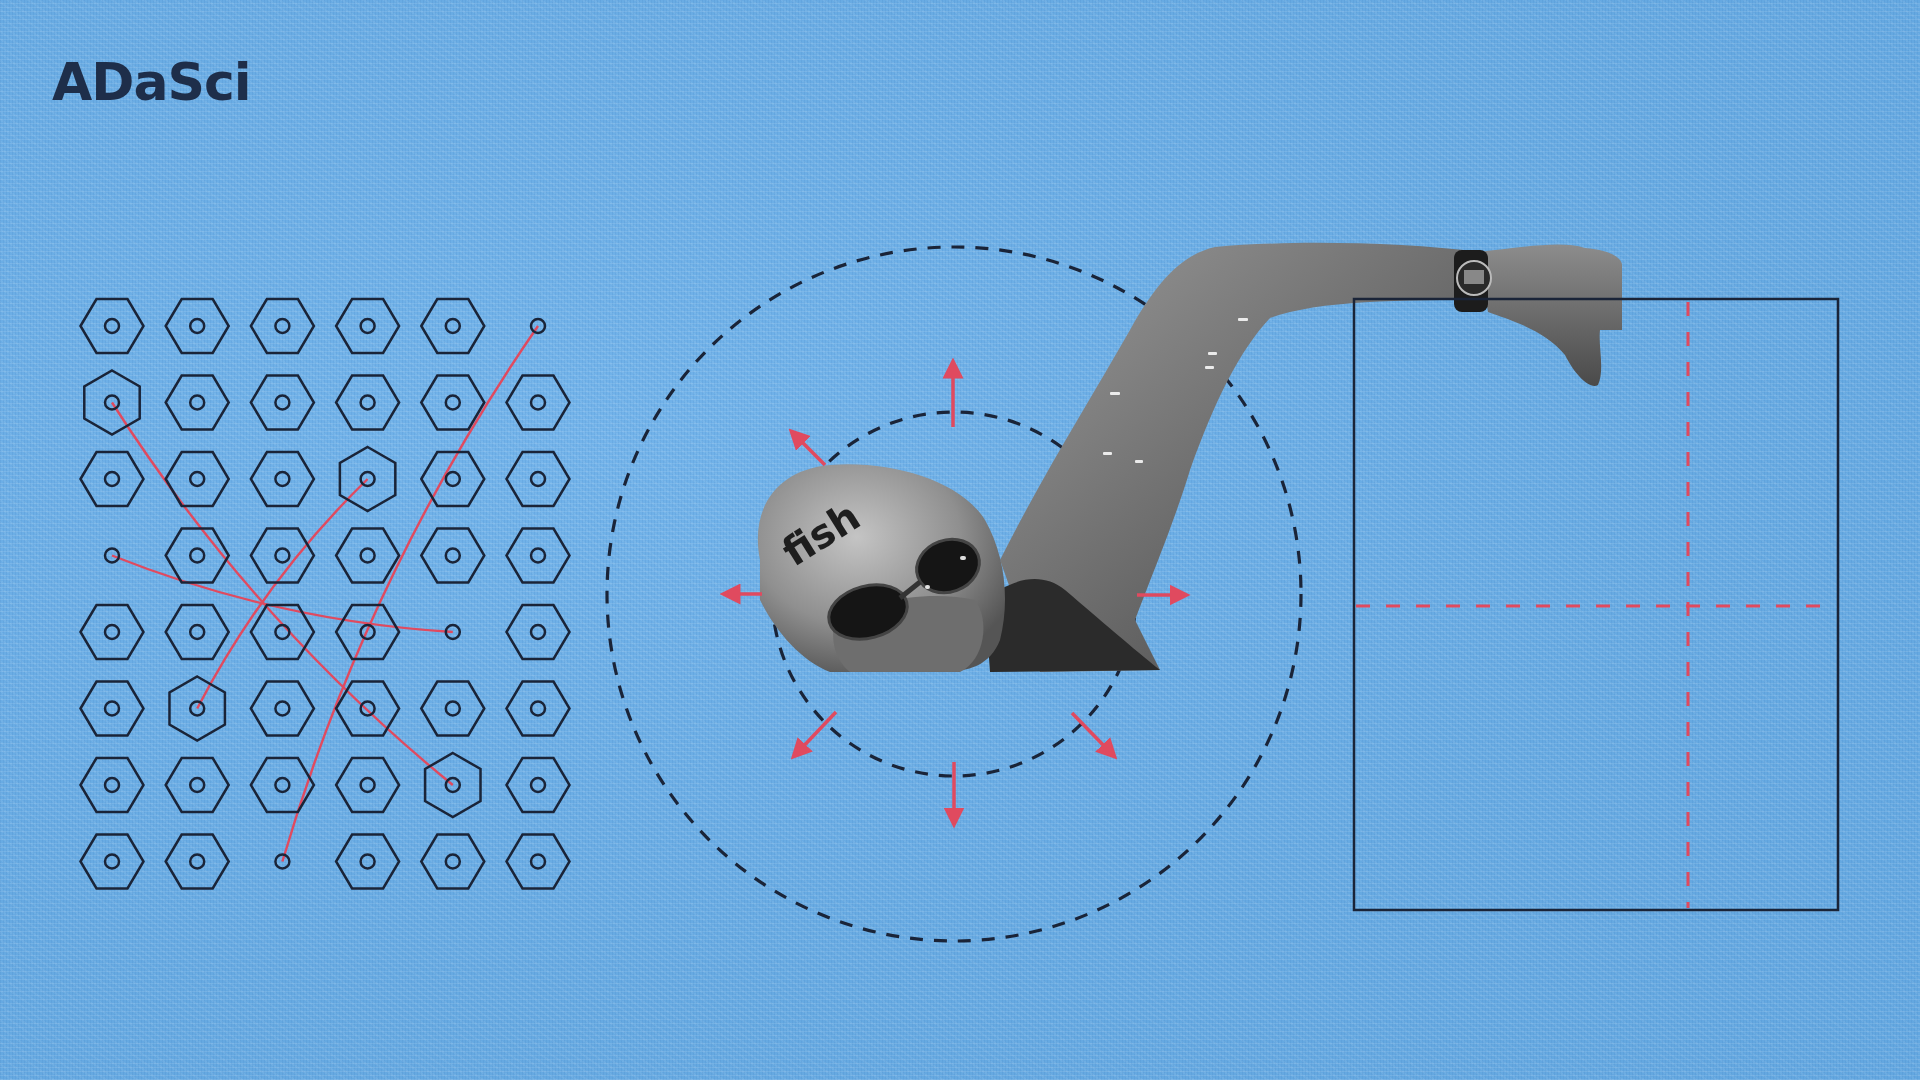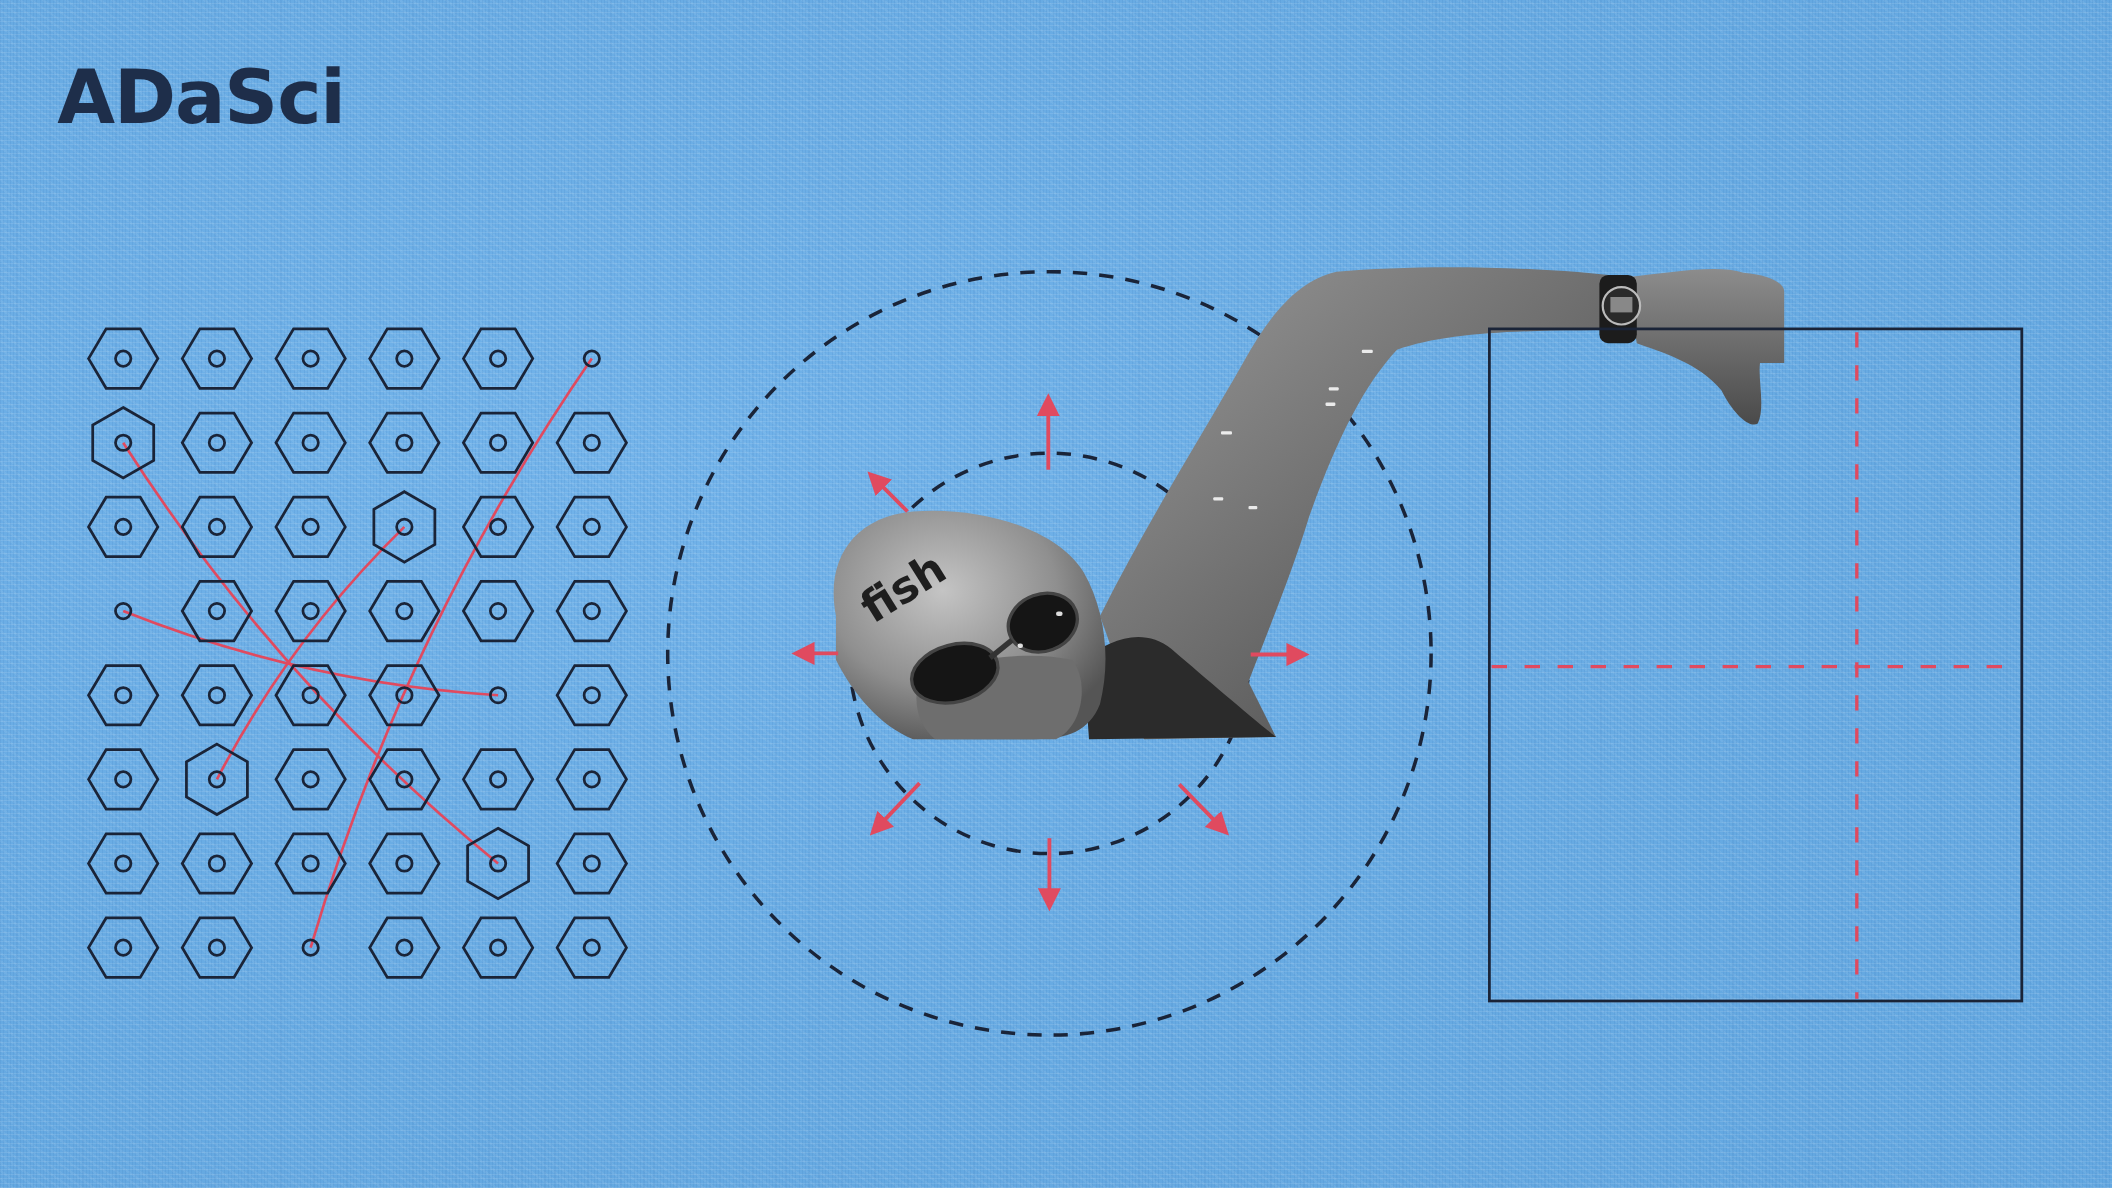--- a/index.html
+++ b/index.html
@@ -9,21 +9,21 @@
     background-image:
       repeating-linear-gradient(0deg, rgba(255,255,255,0.10) 0px, rgba(255,255,255,0.10) 1px, transparent 1px, transparent 4px),
       repeating-linear-gradient(90deg, rgba(40,100,170,0.10) 0px, rgba(40,100,170,0.10) 1px, transparent 1px, transparent 3px),
       repeating-linear-gradient(35deg, rgba(255,255,255,0.06) 0px, rgba(255,255,255,0.06) 2px, transparent 2px, transparent 6px),
       radial-gradient(ellipse at 30% 40%, #72b3ea 0%, #67aae2 60%, #63a7e0 100%);
     font-family:"DejaVu Sans", sans-serif;
   }
   .logo {
     position:absolute; left:52px; top:56px;
     font-family:"DejaVu Sans", sans-serif; font-weight:bold;
-    font-size:68px; letter-spacing:-1px; color:#1e2e4a; line-height:1;text-align:center;
+    font-size:52px; letter-spacing:-1px; color:#1e2e4a; line-height:1;text-align:center;
   }
   svg.layer { position:absolute; left:0; top:0; }
 </style>
 </head>
 <body>
 
 <div class="logo">ADaSci</div>
 
 <svg class="layer" id="hexgrid" width="1920" height="1080" viewBox="0 0 1920 1080">
     <path d="M112,402.5 Q251.79999999999998,621.014 452.8,785" stroke="#e04a5f" stroke-width="2.4" fill="none"></path>

